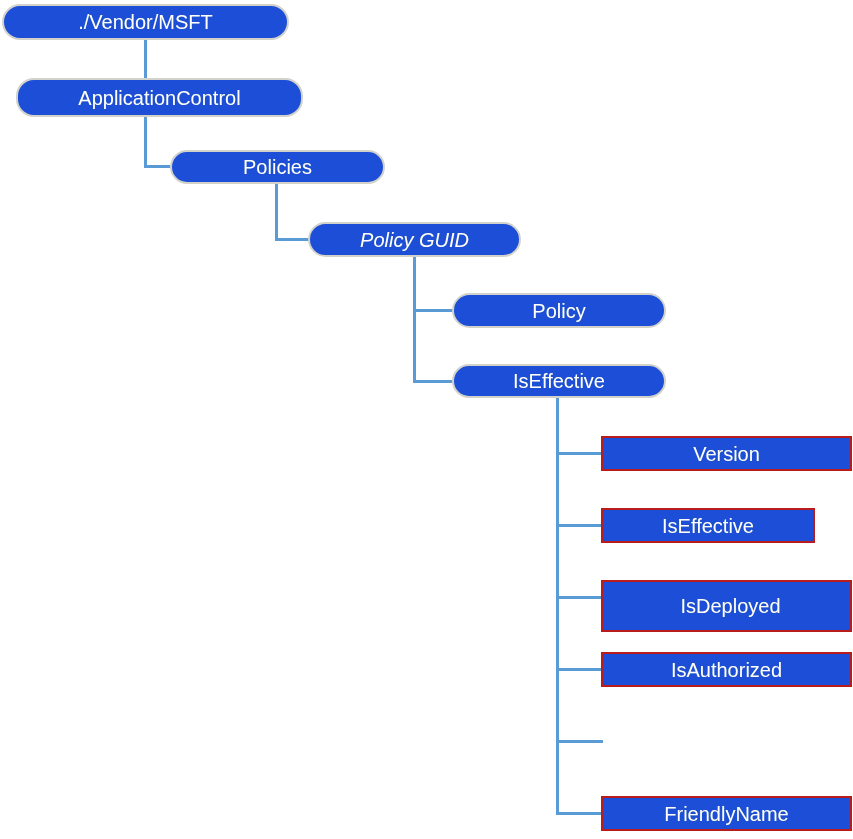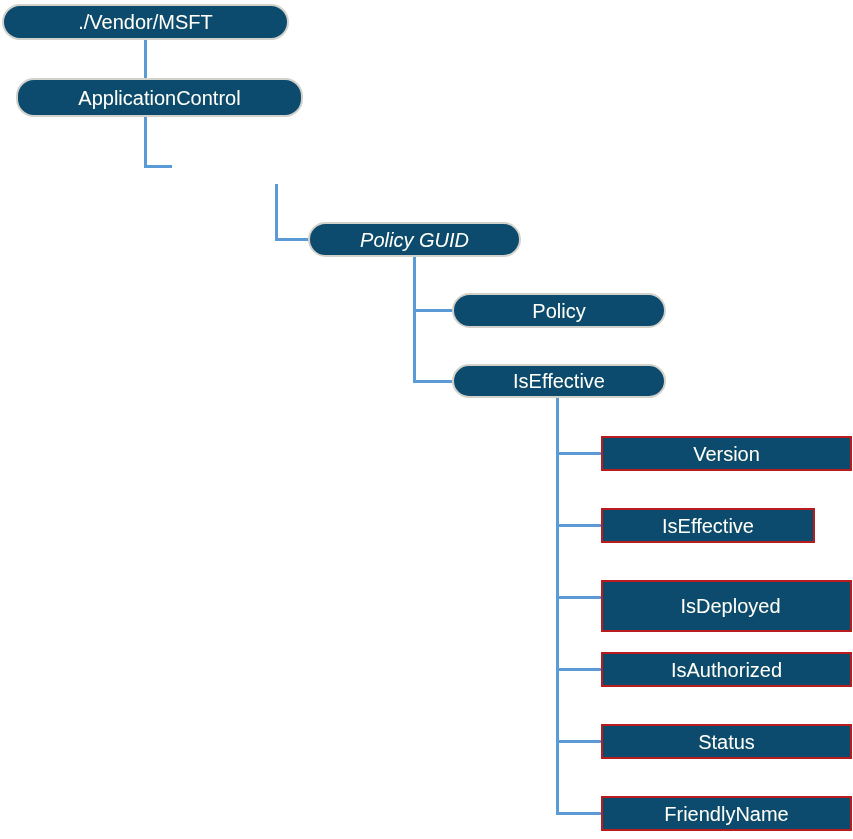--- a/index.html
+++ b/index.html
@@ -11,21 +11,21 @@
     position: relative;
     width: 853px;
     height: 839px;
     background: #ffffff;
     font-family: "Liberation Sans", "DejaVu Sans", sans-serif;
     overflow: hidden;
   }
   .node {
     position: absolute;
     box-sizing: border-box;
-    background: #0c4a6e;
+    background: #1d4ed8;
     color: #ffffff;
     display: flex;
     align-items: center;
     justify-content: center;
     font-size: 20px;
     line-height: 1;
     white-space: nowrap;
     text-shadow: 0 0 1px rgba(90,140,60,0.35);
     text-align: center;
   }
@@ -67,32 +67,32 @@
   <div class="conn" style="left:556px; top:524px; width:47px; height:3px;"></div>
   <div class="conn" style="left:556px; top:596px; width:47px; height:3px;"></div>
   <div class="conn" style="left:556px; top:668px; width:47px; height:3px;"></div>
   <div class="conn" style="left:556px; top:740px; width:47px; height:3px;"></div>
   <div class="conn" style="left:556px; top:812px; width:47px; height:3px;"></div>
 
   <div class="node pill" style="left:2px; top:4px; width:287px; height:36px;">./Vendor/MSFT</div>
 
   <div class="node pill" style="left:16px; top:78px; width:287px; height:39px;">ApplicationControl</div>
 
+  <div class="node pill" style="left:170px; top:150px; width:215px; height:34px;">Policies</div>
 
   <div class="node pill italic" style="left:308px; top:222px; width:213px; height:35px;">Policy GUID</div>
 
   <div class="node pill" style="left:452px; top:293px; width:214px; height:35px;">Policy</div>
 
   <div class="node pill" style="left:452px; top:364px; width:214px; height:34px;">IsEffective</div>
 
   <div class="node rect" style="left:601px; top:436px; width:251px; height:35px;">Version</div>
 
   <div class="node rect" style="left:601px; top:508px; width:214px; height:35px;">IsEffective</div>
 
   <div class="node rect" style="left:601px; top:580px; width:251px; height:52px;padding-left:8px;">IsDeployed</div>
 
   <div class="node rect" style="left:601px; top:652px; width:251px; height:35px;">IsAuthorized</div>
 
-  <div class="node rect" style="left:601px; top:724px; width:251px; height:35px;">Status</div>
 
   <div class="node rect" style="left:601px; top:796px; width:251px; height:35px;">FriendlyName</div>
 
 </div>
 
 </body></html>

